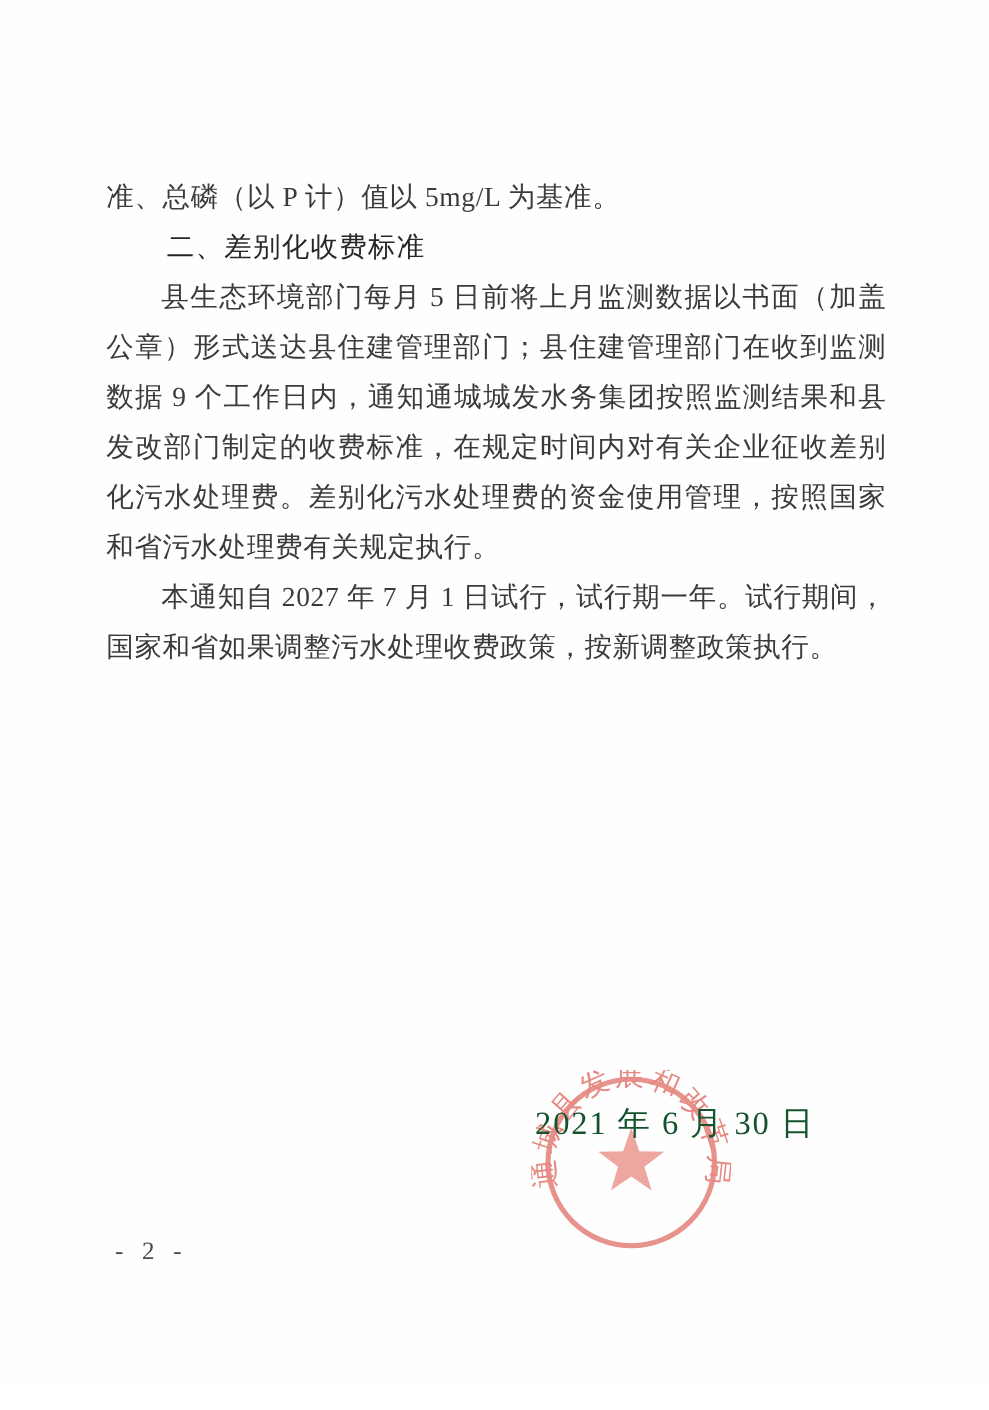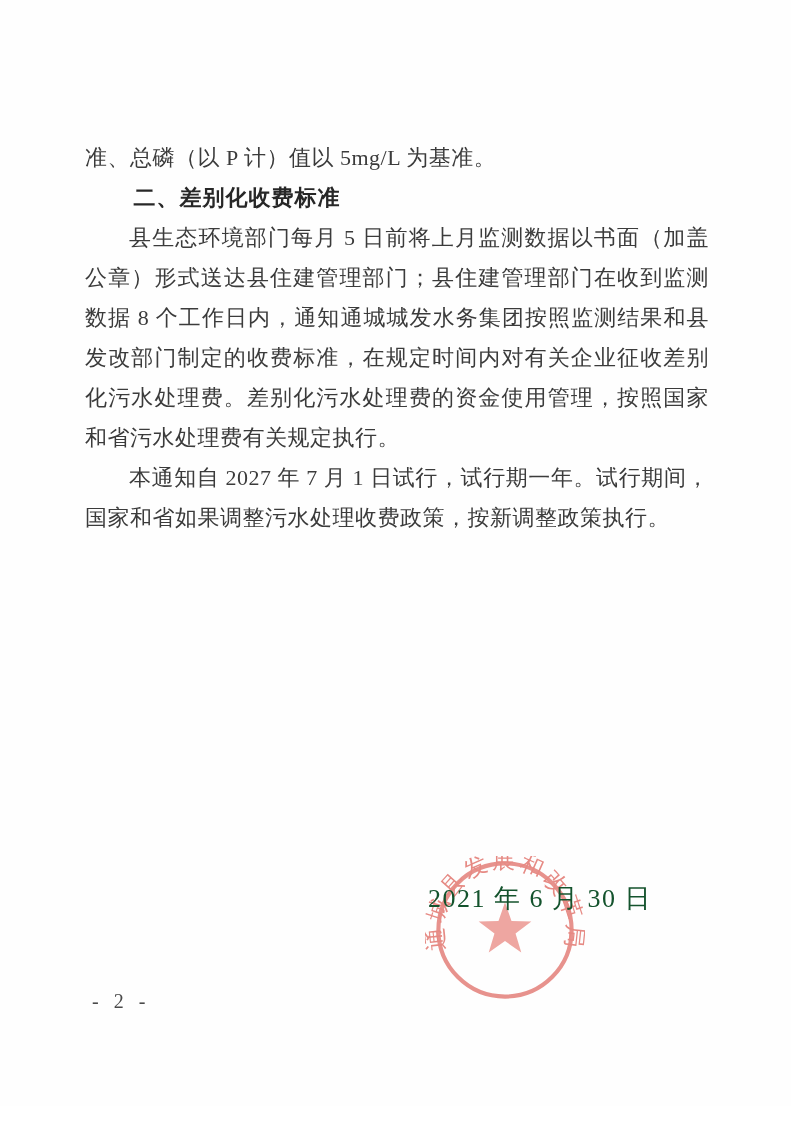--- a/index.html
+++ b/index.html
@@ -30,21 +30,21 @@
     margin: 0;
   }
   .line-continuation {
     text-indent: 0;
   }
   .para {
     text-indent: 2em;
   }
   .heading {
     text-indent: 2.2em;
-    font-weight: bold;
+    font-weight: normal;
     color: #272727;
     text-align: left;
     font-family: "Liberation Sans", "DejaVu Sans", sans-serif;
     letter-spacing: 1px;
   }
   .seal-wrap {
     position: absolute;
     left: 425px;
     top: 856px;
     width: 160px;
@@ -78,21 +78,21 @@
   }
 </style>
 </head>
 <body>
 
 <div class="page">
 
   <div class="doc-body">
     <p class="line-continuation">准、总磷（以 P 计）值以 5mg/L 为基准。</p>
     <p class="heading">二、差别化收费标准</p>
-    <p class="para">县生态环境部门每月 5 日前将上月监测数据以书面（加盖公章）形式送达县住建管理部门；县住建管理部门在收到监测数据 8 个工作日内，通知通城城发水务集团按照监测结果和县发改部门制定的收费标准，在规定时间内对有关企业征收差别化污水处理费。差别化污水处理费的资金使用管理，按照国家和省污水处理费有关规定执行。</p>
+    <p class="para">县生态环境部门每月 5 日前将上月监测数据以书面（加盖公章）形式送达县住建管理部门；县住建管理部门在收到监测数据 9 个工作日内，通知通城城发水务集团按照监测结果和县发改部门制定的收费标准，在规定时间内对有关企业征收差别化污水处理费。差别化污水处理费的资金使用管理，按照国家和省污水处理费有关规定执行。</p>
     <p class="para">本通知自 2027 年 7 月 1 日试行，试行期一年。试行期间，国家和省如果调整污水处理收费政策，按新调整政策执行。</p>
   </div>
 
   <div class="seal-wrap">
     <svg viewBox="0 0 160 160">
       <circle cx="80" cy="80" r="72" fill="none" stroke-width="4.5" stroke="#e4807a"></circle>
       <polygon points="80,50 87.05,70.29 108.5,70.7 91.4,83.7 97.6,104.3 80,92 62.4,104.3 68.6,83.7 51.5,70.7 72.95,70.29" fill="#ec9791"></polygon>
       <defs>
         <path id="seal-arc" d="M 21,112 A 67,67 0 1 1 139,112" fill="none"></path>
       </defs>

